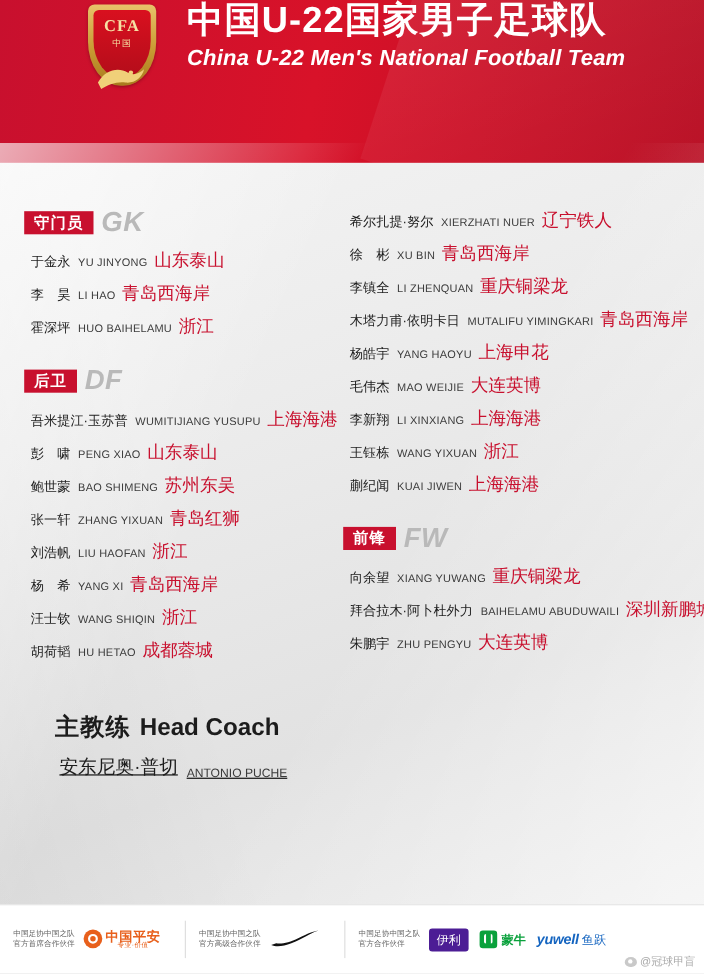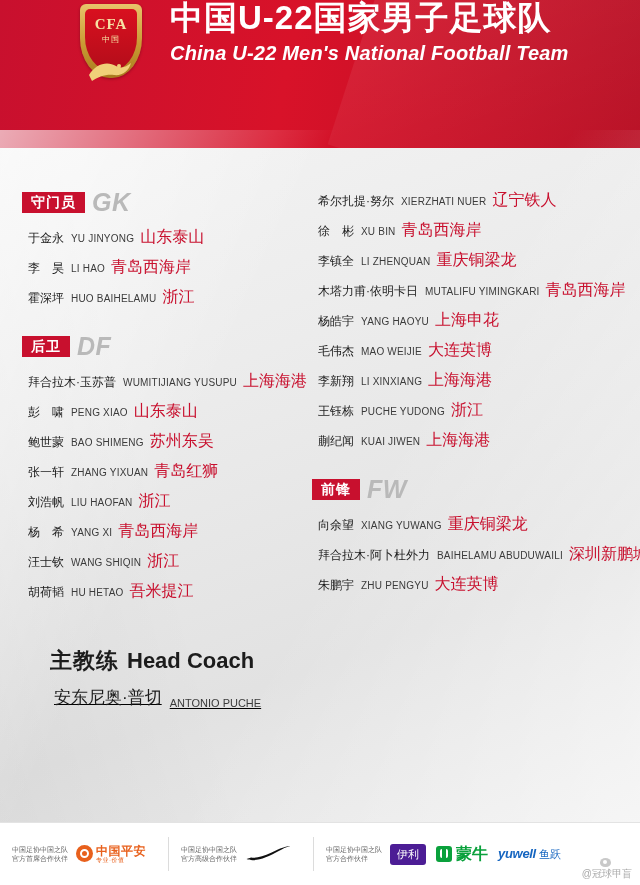--- a/index.html
+++ b/index.html
@@ -227,20 +227,21 @@
     color: #666;
     line-height: 1.35;
     text-align: left;
     margin-right: 8px;
     white-space: nowrap;
   }
   .sp-logo {
     display: flex;
     align-items: center;
     margin-right: 10px;
+    text-align: center;
   }
   .pingan {
     display: flex;
     align-items: center;
   }
   .pingan-mark {
     width: 17px; height: 17px;
     background: #e8601c;
     border-radius: 50%;
     position: relative;
@@ -282,35 +283,34 @@
   .mengniu-mark::after {
     content: "";
     position: absolute;
     left: 4px; top: 3px;
     width: 8px; height: 9px;
     border-left: 2px solid #fff;
     border-right: 2px solid #fff;
     border-radius: 2px;
     box-sizing: border-box;
   }
-  .mengniu-cn { font-size: 16px; font-weight: bold; color: #0aa13c; }
+  .mengniu-cn { font-size: 11px; font-weight: bold; color: #0aa13c; }
   .yuwell { display: flex; align-items: baseline; }
   .yuwell-en { font-size: 13px; font-weight: bold; color: #1565c0; font-style: italic; letter-spacing: -0.3px; }
   .yuwell-cn { font-size: 11px; color: #1565c0; margin-left: 3px; }
 
   .watermark {
     position: absolute;
     right: 8px;
     bottom: 4px;
     font-size: 10px;
     color: #a9a9a9;
     z-index: 4;
     display: flex;
     align-items: center;
-    flex-direction: column;
   }
   .wm-eye {
     width: 11px; height: 9px;
     margin-right: 3px;
     border-radius: 50% 50% 45% 45%;
     background: #c9c9c9;
     position: relative;
   }
   .wm-eye::after {
     content: "";
@@ -369,21 +369,21 @@
           <span class="p-club">浙江</span>
         </div>
       </div>
 
       <div class="section">
         <div class="sec-head">
           <span class="sec-cn">后卫</span>
           <span class="sec-en">DF</span>
         </div>
         <div class="player">
-          <span class="p-cn">拜合拉木·玉苏普</span>
+          <span class="p-cn">吾米提江·玉苏普</span>
           <span class="p-en">WUMITIJIANG YUSUPU</span>
           <span class="p-club">上海海港</span>
         </div>
         <div class="player">
           <span class="p-cn">彭　啸</span>
           <span class="p-en">PENG XIAO</span>
           <span class="p-club">山东泰山</span>
         </div>
         <div class="player">
           <span class="p-cn">鲍世蒙</span>
@@ -406,21 +406,21 @@
           <span class="p-club">青岛西海岸</span>
         </div>
         <div class="player">
           <span class="p-cn">汪士钦</span>
           <span class="p-en">WANG SHIQIN</span>
           <span class="p-club">浙江</span>
         </div>
         <div class="player">
           <span class="p-cn">胡荷韬</span>
           <span class="p-en">HU HETAO</span>
-          <span class="p-club">吾米提江</span>
+          <span class="p-club">成都蓉城</span>
         </div>
       </div>
 
     </div>
 
     <div class="col col-right">
 
       <div class="section">
         <div class="player">
           <span class="p-cn">希尔扎提·努尔</span>
@@ -452,21 +452,21 @@
           <span class="p-en">MAO WEIJIE</span>
           <span class="p-club">大连英博</span>
         </div>
         <div class="player">
           <span class="p-cn">李新翔</span>
           <span class="p-en">LI XINXIANG</span>
           <span class="p-club">上海海港</span>
         </div>
         <div class="player">
           <span class="p-cn">王钰栋</span>
-          <span class="p-en">PUCHE YUDONG</span>
+          <span class="p-en">WANG YIXUAN</span>
           <span class="p-club">浙江</span>
         </div>
         <div class="player">
           <span class="p-cn">蒯纪闻</span>
           <span class="p-en">KUAI JIWEN</span>
           <span class="p-club">上海海港</span>
         </div>
       </div>
 
       <div class="section">

